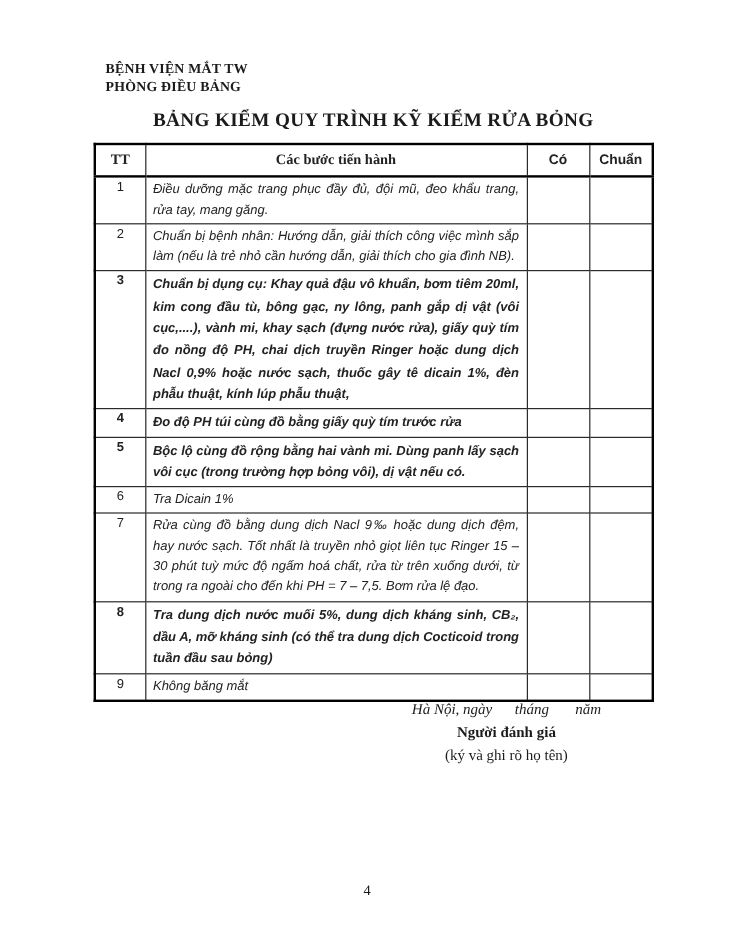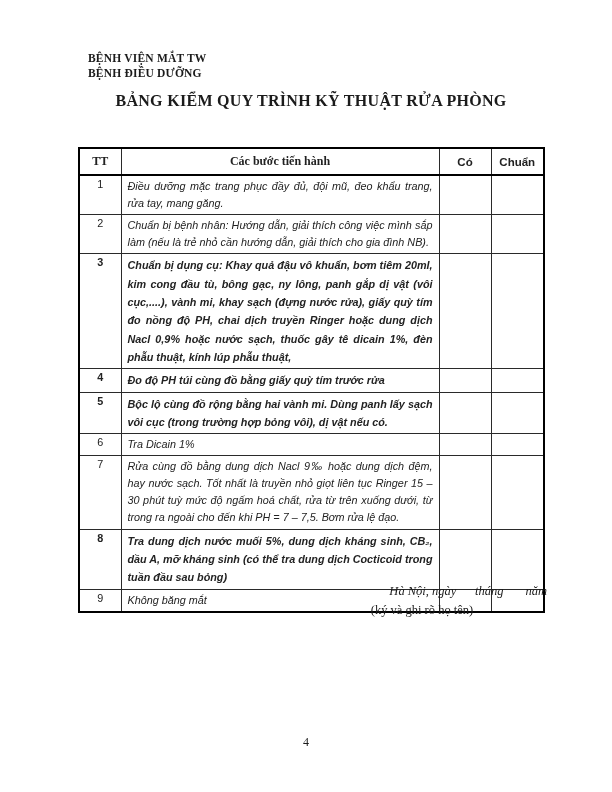--- a/index.html
+++ b/index.html
@@ -46,21 +46,20 @@
   table.checklist {
     position: absolute;
     top: 119px;
     left: 78px;
     width: 465px;
     border-collapse: collapse;
     table-layout: fixed;
     font-family: "Liberation Sans", "DejaVu Sans", sans-serif;
     font-size: 10.8px;
     color: #222;
-    margin-top: 28px;
   }
   table.checklist th,
   table.checklist td {
     border: 1px solid #2a2a2a;
     vertical-align: top;
     padding: 2px 6px;
   }
   table.checklist {
     border: 2px solid #000;
   }
@@ -100,21 +99,20 @@
     top: 582px;
     left: 297px;
     width: 250px;
     text-align: center;
     font-size: 12.5px;
     line-height: 19px;
   }
   .sig-place-date {
     font-style: italic;
     white-space: pre;
-    text-align: right;
   }
   .sig-evaluator {
     font-weight: bold;
   }
   .sig-note {
   }
   
   .page-number {
     position: absolute;
     top: 735px;
@@ -124,24 +122,24 @@
     font-size: 12px;
   }
 </style>
 </head>
 <body>
 
 <div class="page">
 
   <div class="letterhead">
     <div>BỆNH VIỆN MẮT TW</div>
-    <div>BỆNH ĐIỀU DƯỠNG</div>
+    <div>PHÒNG ĐIỀU BẢNG</div>
   </div>
 
-  <div class="doc-title">BẢNG KIỂM QUY TRÌNH KỸ THUẬT RỬA PHÒNG</div>
+  <div class="doc-title">BẢNG KIỂM QUY TRÌNH KỸ KIỂM RỬA BỎNG</div>
 
   <table class="checklist">
     <colgroup>
       <col style="width:42px">
       <col style="width:318px">
       <col style="width:52px">
       <col style="width:53px">
     </colgroup>
     <thead>
       <tr>
@@ -204,18 +202,19 @@
         <td class="c-tt">9</td>
         <td class="c-step">Không băng mắt</td>
         <td class="c-yes"></td>
         <td class="c-no"></td>
       </tr>
     </tbody>
   </table>
 
   <div class="sig-block">
     <div class="sig-place-date">Hà Nội, ngày      tháng       năm</div>
+    <div class="sig-evaluator">Người đánh giá</div>
     <div class="sig-note">(ký và ghi rõ họ tên)</div>
   </div>
 
   <div class="page-number">4</div>
 
 </div>
 
 </body></html>

